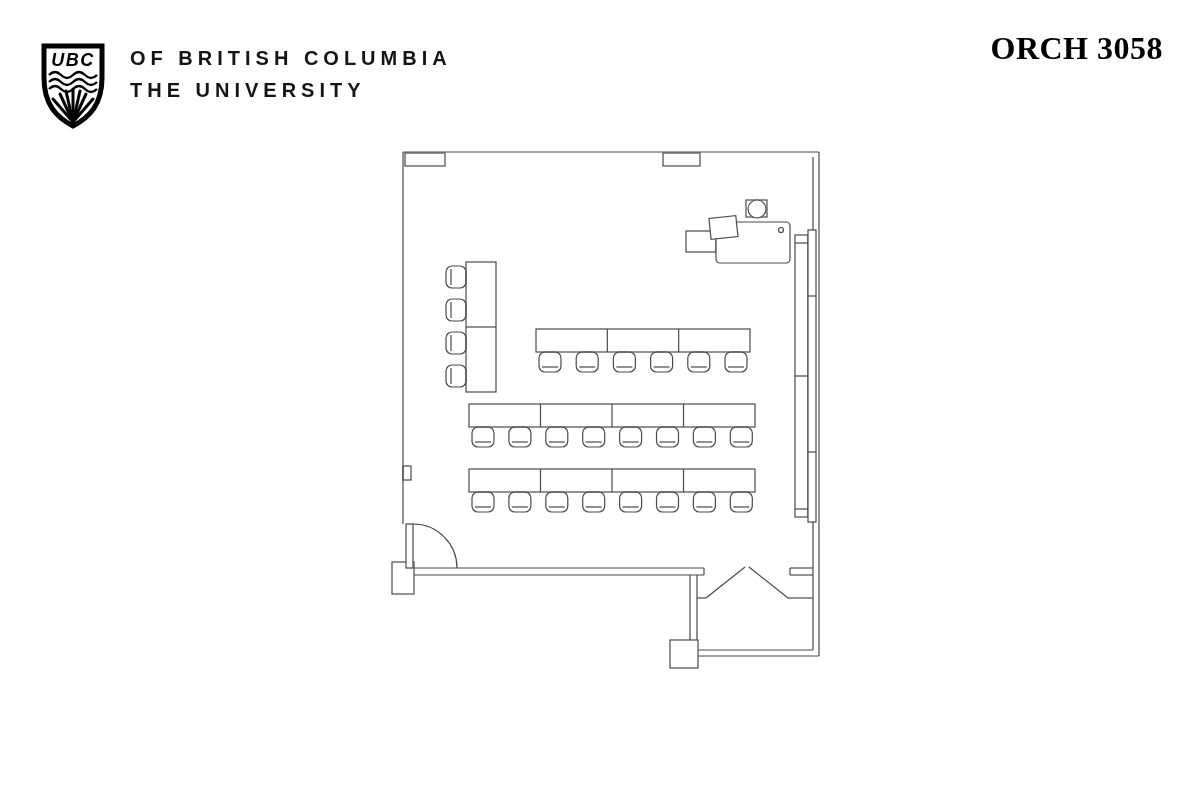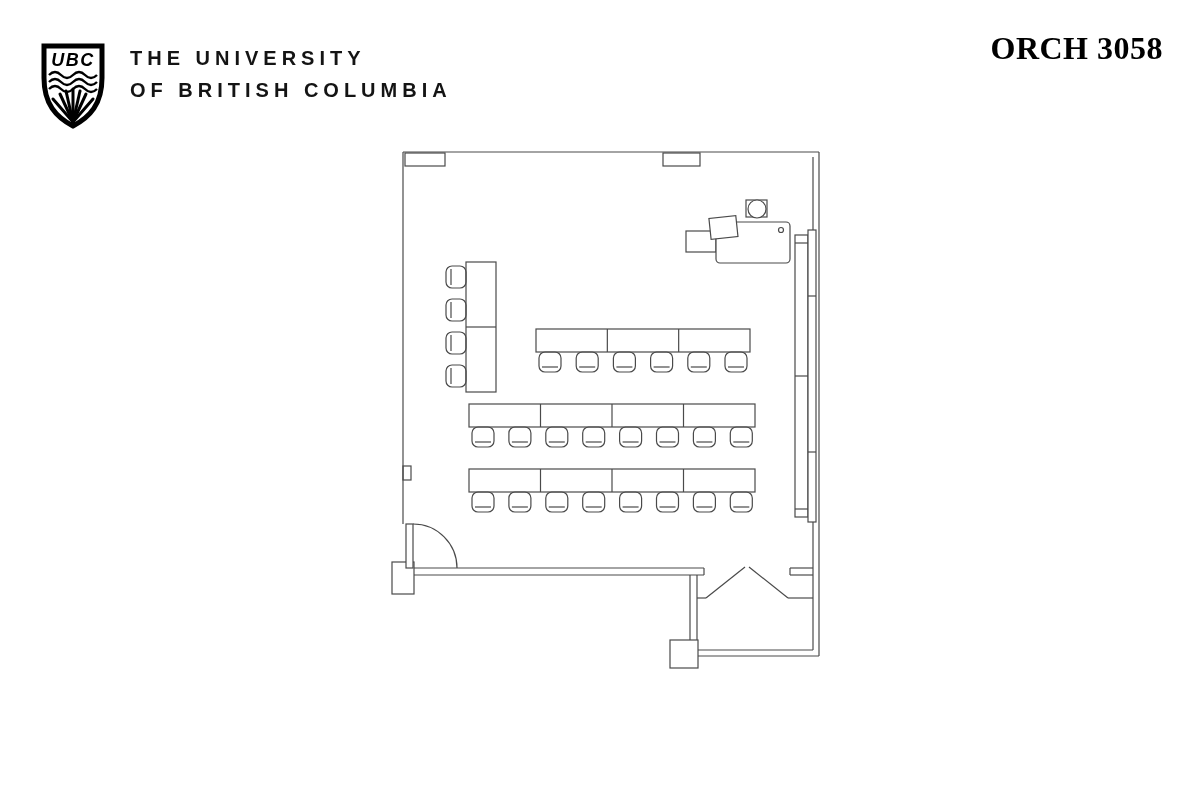--- a/index.html
+++ b/index.html
@@ -46,22 +46,22 @@
           <line x1="33" y1="80" x2="26" y2="49"></line>
           <line x1="33" y1="80" x2="33" y2="47"></line>
           <line x1="33" y1="80" x2="40" y2="49"></line>
           <line x1="33" y1="80" x2="46" y2="52"></line>
           <line x1="33" y1="80" x2="53" y2="57"></line>
         </g>
       </svg>
     </div>
 
     <div class="uni-name">
+      <div>OF BRITISH COLUMBIA</div>
       <div>THE UNIVERSITY</div>
-      <div>OF BRITISH COLUMBIA</div>
     </div>
 
     <div class="room-label">ORCH 3058</div>
   </header>
 
   <main class="plan">
     <svg viewBox="385 140 445 545" width="445" height="545">
 
       <g class="ln-g">
 

